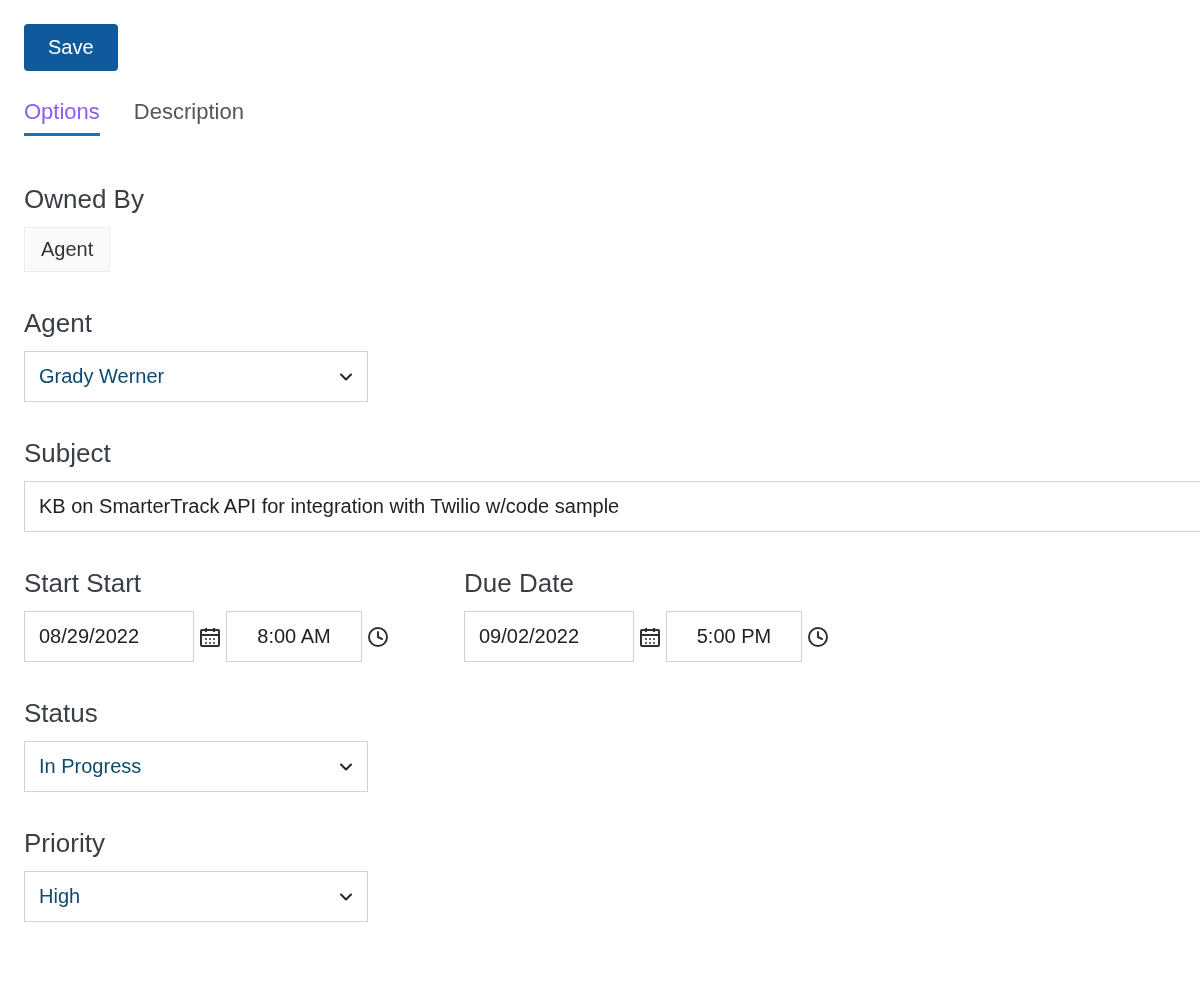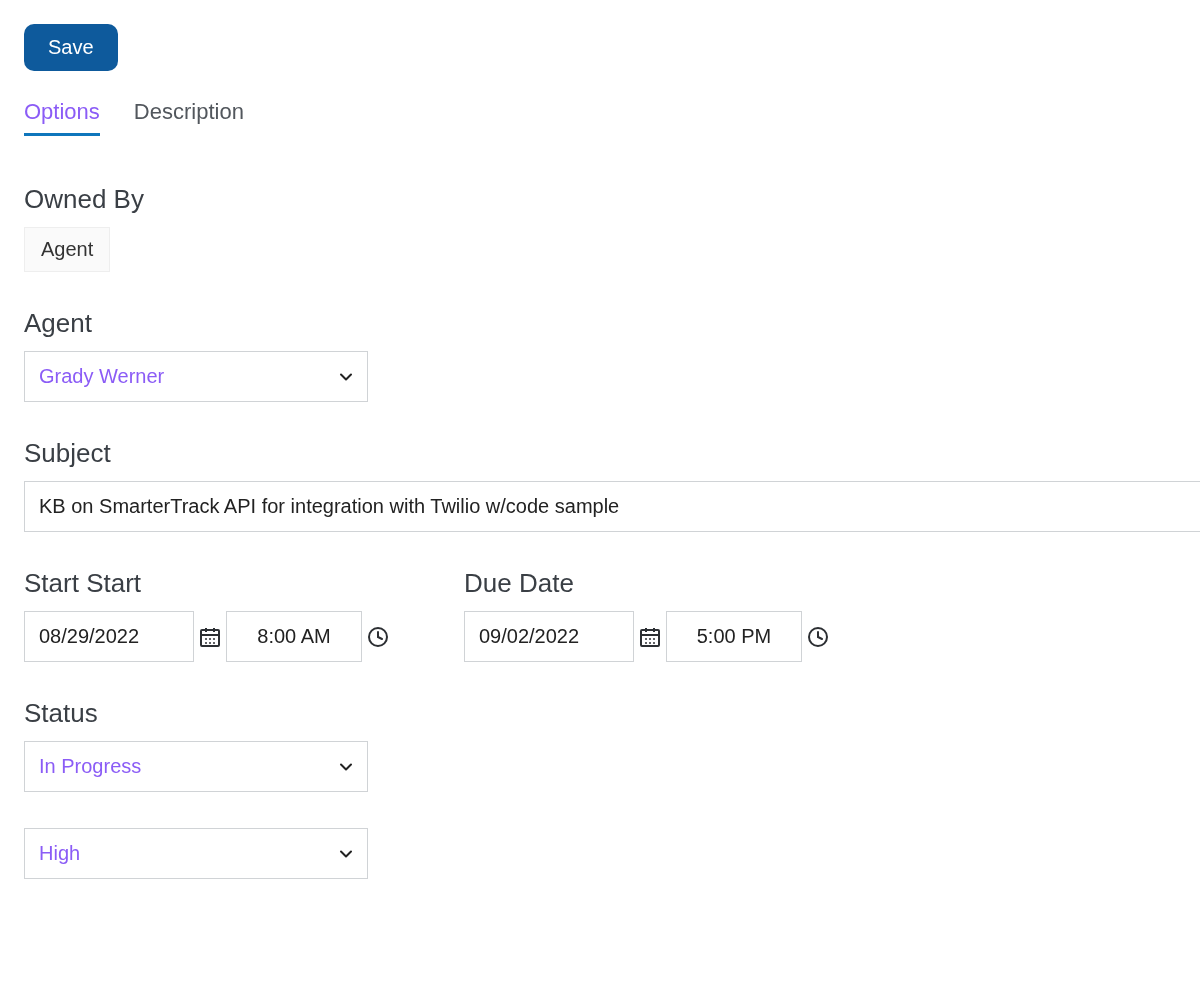--- a/index.html
+++ b/index.html
@@ -13,21 +13,21 @@
       padding: 24px;
       color: #2c3338;
     }
     .save-button {
       background: #0e5a9c;
       color: #fff;
       border: none;
       padding: 12px 24px;
       font-size: 20px;
       cursor: pointer;
-      border-radius: 10px;
+      border-radius: 4px;
     }
     .tabs {
       margin-top: 28px;
       display: flex;
       gap: 34px;
     }
     .tab {
       font-size: 22px;
       padding-bottom: 8px;
       cursor: pointer;
@@ -61,21 +61,21 @@
       position: relative;
       display: inline-block;
       width: 344px;
     }
     .select-wrap .select-field {
       width: 100%;
       border: 1px solid #d0d3d6;
       background: #fff;
       padding: 13px 40px 13px 14px;
       font-size: 20px;
-      color: #8b5cf6;
+      color: #0c4a6e;
       cursor: pointer;
     }
     .select-wrap .chevron {
       position: absolute;
       right: 14px;
       top: 50%;
       transform: translateY(-50%);
       pointer-events: none;
     }
     .input-field {
@@ -241,20 +241,21 @@
       <div class="select-field">In Progress</div>
       <span class="chevron">
         <svg width="16" height="16" viewBox="0 0 16 16" fill="none">
             <path d="M3 5.5 L8 10.5 L13 5.5" stroke="#222" stroke-width="2" fill="none" stroke-linecap="round" stroke-linejoin="round"></path>
           </svg>
       </span>
     </div>
   </div>
 
   <div class="form-group">
+    <span class="form-label">Priority</span>
     <div class="select-wrap">
       <div class="select-field">High</div>
       <span class="chevron">
         <svg width="16" height="16" viewBox="0 0 16 16" fill="none">
             <path d="M3 5.5 L8 10.5 L13 5.5" stroke="#222" stroke-width="2" fill="none" stroke-linecap="round" stroke-linejoin="round"></path>
           </svg>
       </span>
     </div>
   </div>
 

